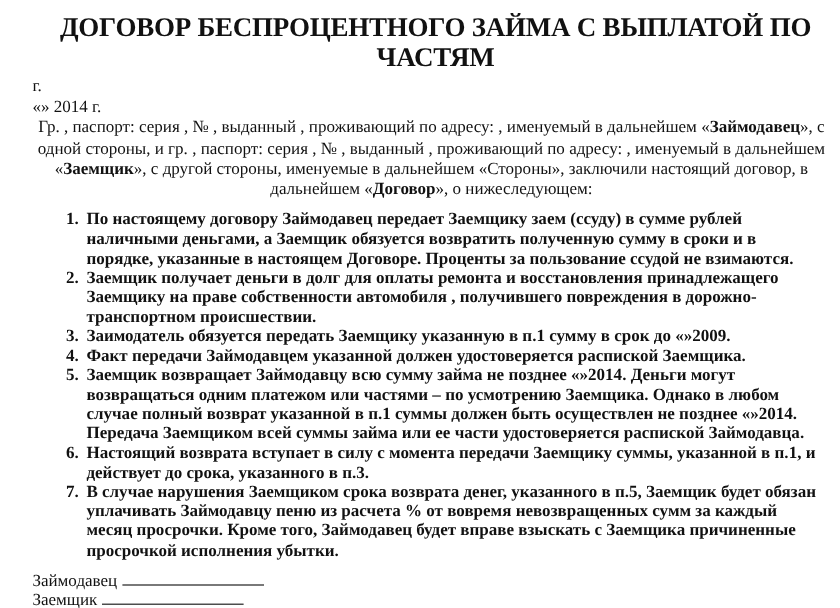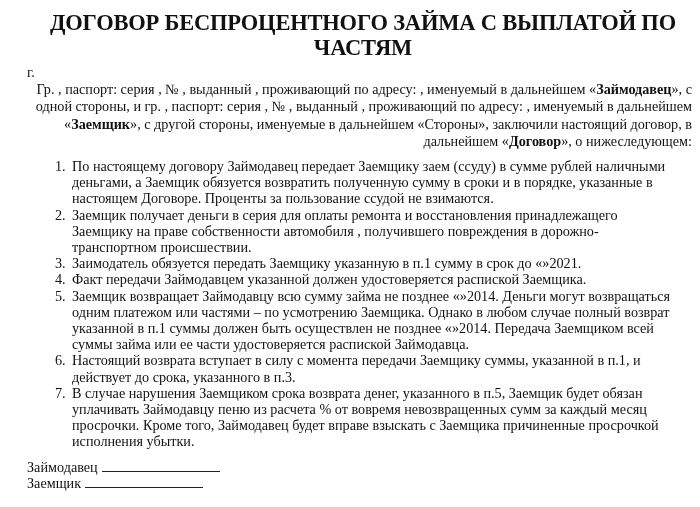--- a/index.html
+++ b/index.html
@@ -10,52 +10,53 @@
   .title {
     position: absolute; left: 17px; top: 10px; width: 692px;
     text-align: center; font-weight: bold; font-size: 22.5px;
     line-height: 25px; letter-spacing: -0.2px; margin: 0;
   }
   .body-text {
     position: absolute; left: 27px; top: 64px; width: 665px;
     font-size: 14.2px; line-height: 17.2px;
   }
   .body-text p { margin: 0; }
-  .intro { text-align: right; }
+  .intro { text-align: center; }
   b { font-weight: bold; }
   ol.clauses {
     margin: 8px 0 0 0; padding: 0 0 0 45px; list-style: none;
     counter-reset: cl;
   }
   ol.clauses li {
     position: relative; counter-increment: cl;
-    line-height: 16.2px; padding-right: 10px;
+    line-height: 16.2px; padding-right: 10px; font-weight: bold;
   }
   ol.clauses li::before {
     content: counter(cl) ".";
     position: absolute; left: -17px; top: 0;
   }
   .signatures { margin-top: 9px; line-height: 16px; }
   .sig-line { display: inline-block; border-bottom: 1px solid #222; height: 11px; vertical-align: baseline; margin-left: 4px; }
   .sig-lender .sig-line { width: 118px; }
   .sig-borrower .sig-line { width: 118px; }
 </style>
 </head>
 <body>
 
 <h1 class="title">ДОГОВОР БЕСПРОЦЕНТНОГО ЗАЙМА С ВЫПЛАТОЙ ПО ЧАСТЯМ</h1>
 
 <div class="body-text">
   <p>г.</p>
+  <p>«» 2014 г.</p>
   <p class="intro"><span>Гр. , паспорт: серия , № , выданный , проживающий по адресу: , именуемый в дальнейшем </span><span>«</span><b>Займодавец</b><span>», с одной стороны, и гр. , паспорт: серия , № , выданный , проживающий по адресу: , именуемый в дальнейшем «</span><b>Заемщик</b><span>», с другой стороны, именуемые в дальнейшем «Стороны», заключили настоящий договор, в дальнейшем «</span><b>Договор</b><span>», о нижеследующем:</span></p>
 
   <ol class="clauses">
     <li>По настоящему договору Займодавец передает Заемщику заем (ссуду) в сумме рублей наличными деньгами, а Заемщик обязуется возвратить полученную сумму в сроки и в порядке, указанные в настоящем Договоре. Проценты за пользование ссудой не взимаются.</li>
-    <li>Заемщик получает деньги в серия для оплаты ремонта и восстановления принадлежащего Заемщику на праве собственности автомобиля , получившего повреждения в дорожно-транспортном происшествии.</li>
-    <li>Заимодатель обязуется передать Заемщику указанную в п.1 сумму в срок до «»2021.</li>
+    <li>Заемщик получает деньги в долг для оплаты ремонта и восстановления принадлежащего Заемщику на праве собственности автомобиля , получившего повреждения в дорожно-транспортном происшествии.</li>
+    <li>Заимодатель обязуется передать Заемщику указанную в п.1 сумму в срок до «»2009.</li>
     <li>Факт передачи Займодавцем указанной должен удостоверяется распиской Заемщика.</li>
     <li>Заемщик возвращает Займодавцу всю сумму займа не позднее «»2014. Деньги могут возвращаться одним платежом или частями – по усмотрению Заемщика. Однако в любом случае полный возврат указанной в п.1 суммы должен быть осуществлен не позднее «»2014. Передача Заемщиком всей суммы займа или ее части удостоверяется распиской Займодавца.</li>
     <li>Настоящий возврата вступает в силу с момента передачи Заемщику суммы, указанной в п.1, и действует до срока, указанного в п.3.</li>
     <li>В случае нарушения Заемщиком срока возврата денег, указанного в п.5, Заемщик будет обязан уплачивать Займодавцу пеню из расчета % от вовремя невозвращенных сумм за каждый месяц просрочки. Кроме того, Займодавец будет вправе взыскать с Заемщика причиненные просрочкой исполнения убытки.</li>
   </ol>
 
   <div class="signatures">
     <div class="sig-lender">
       <span>Займодавец</span><span class="sig-line"></span>
     </div>

